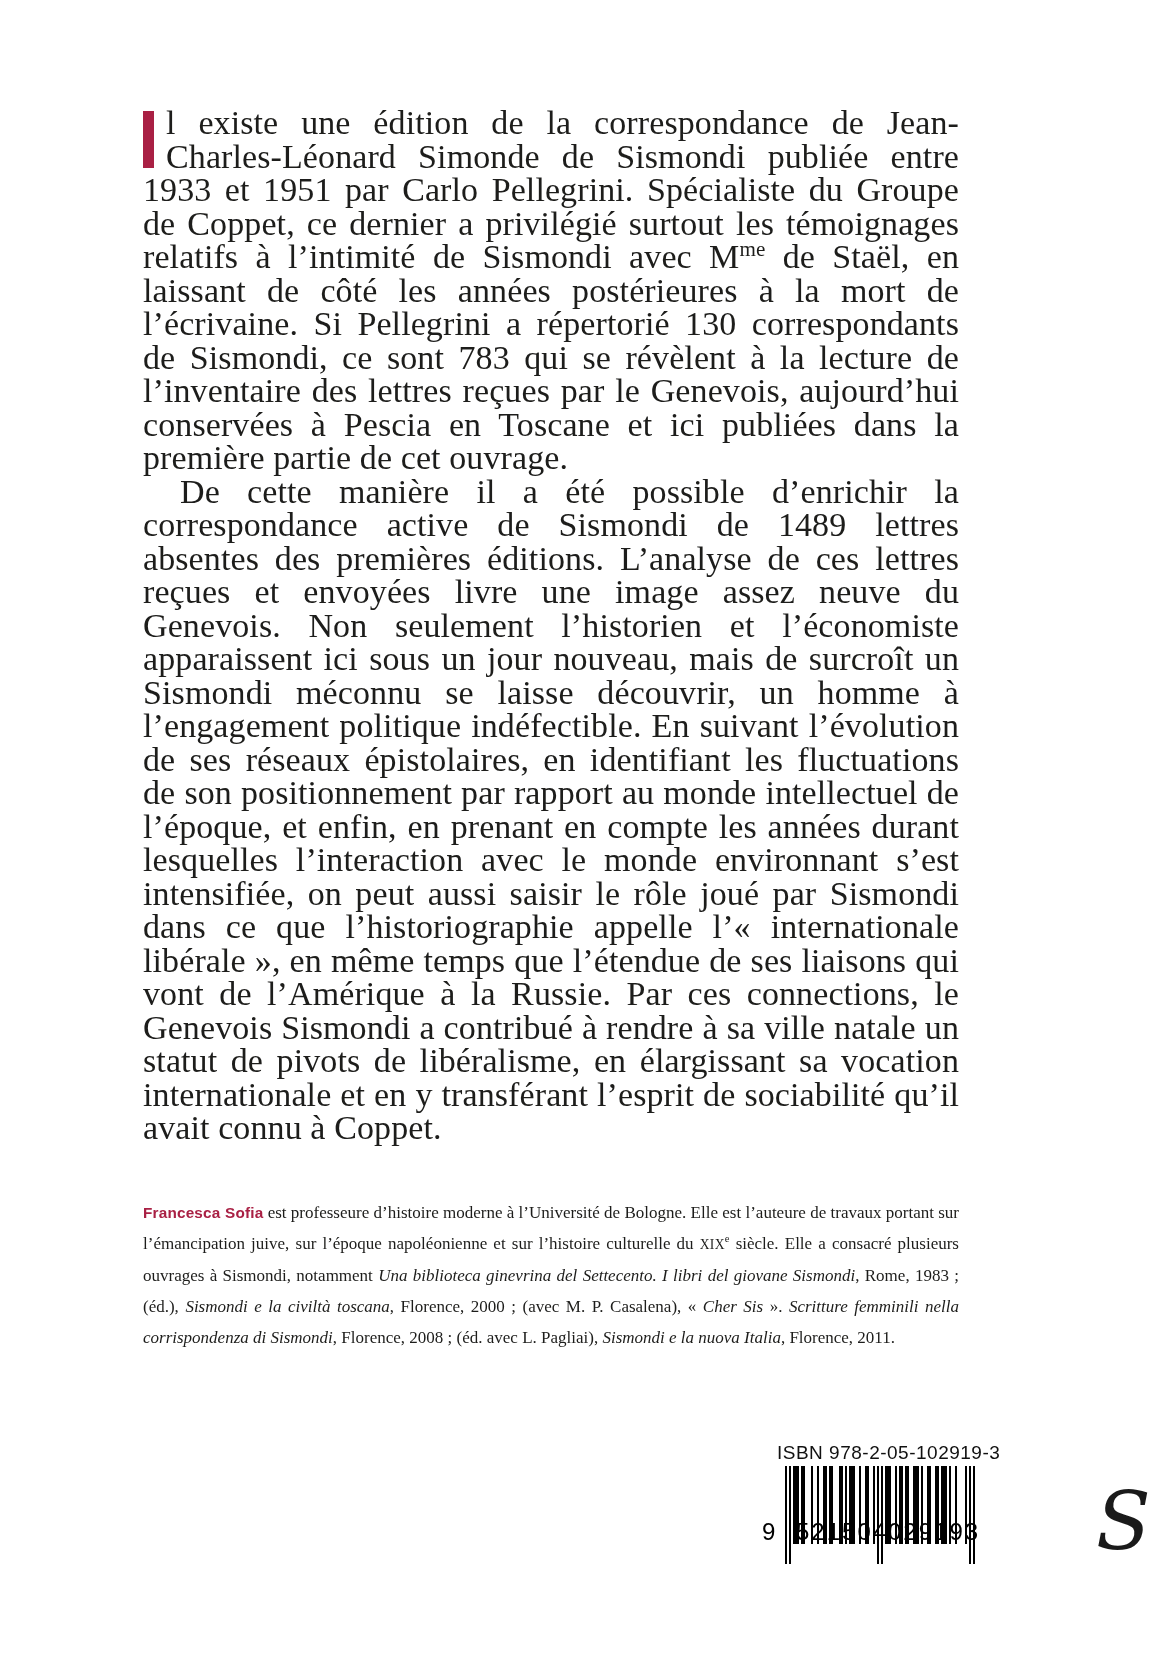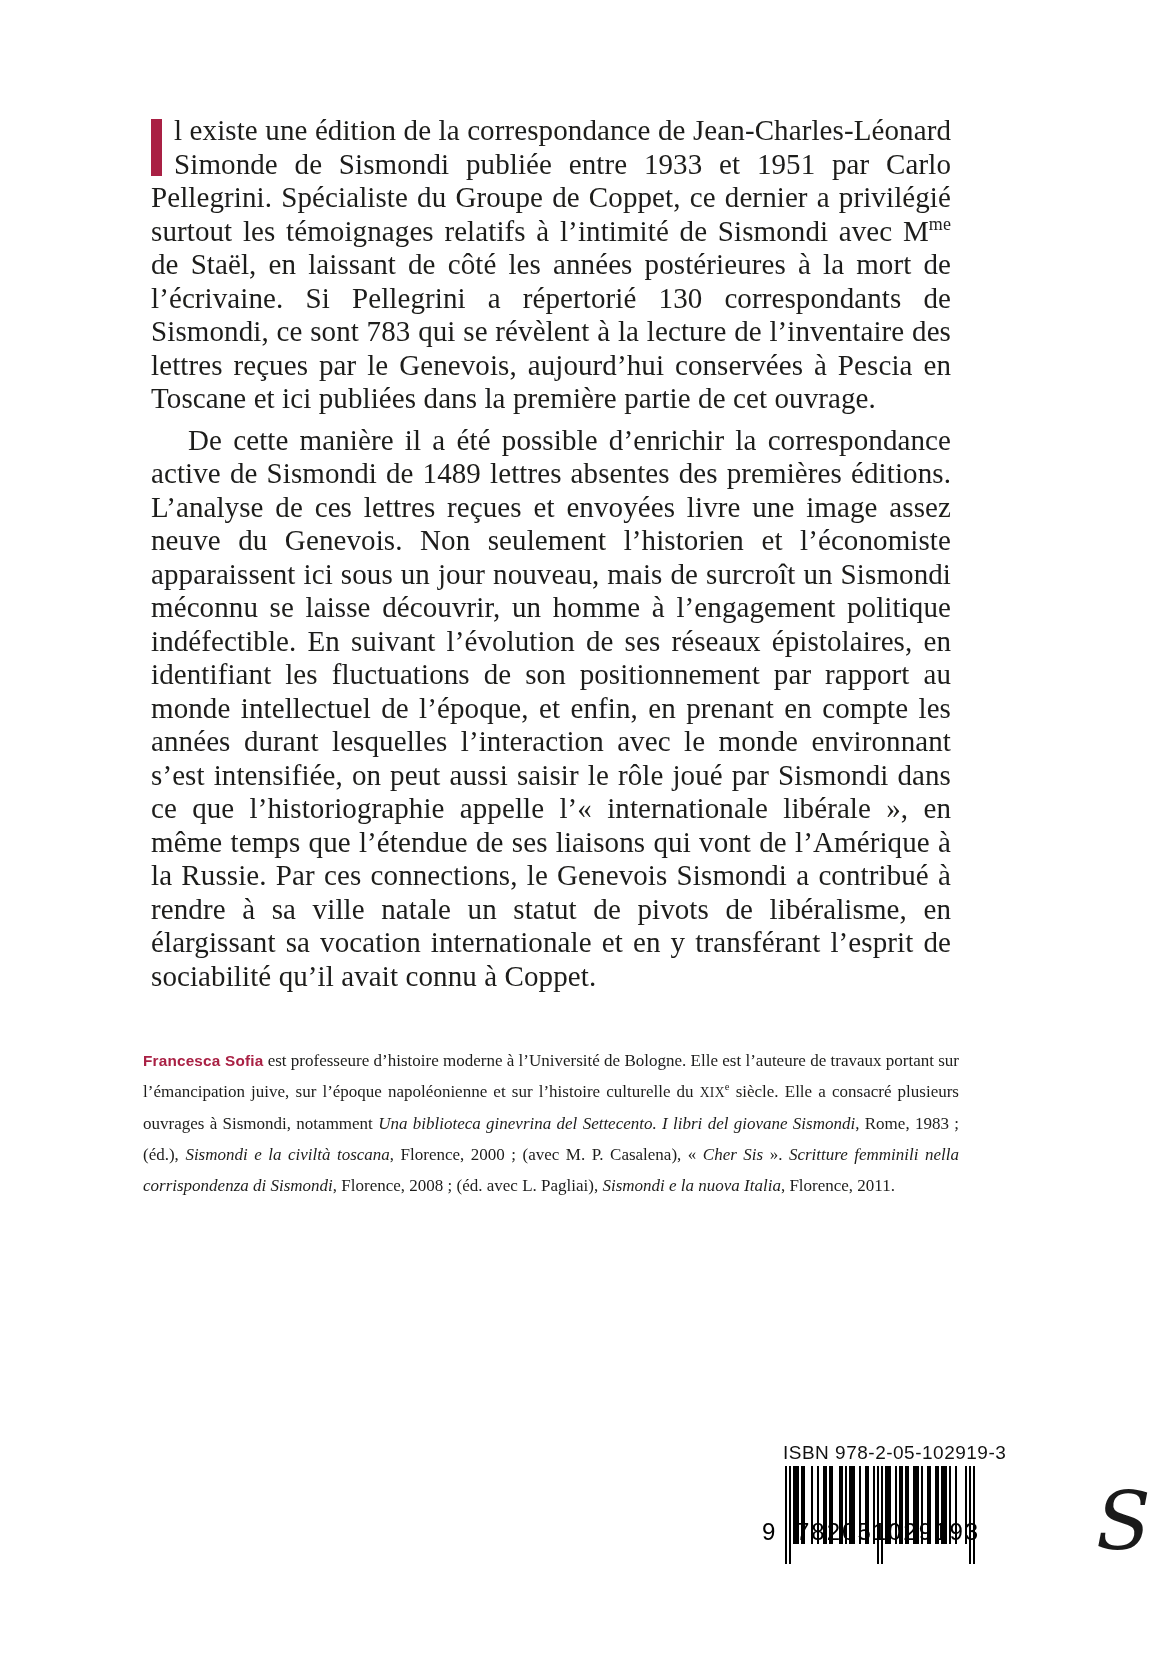--- a/index.html
+++ b/index.html
@@ -12,22 +12,22 @@
     color: #1d1d1b;
     overflow: hidden;
   }
   .text-block {
     position: absolute;
     left: 143px;
     top: 106px;
     width: 816px;
   }
   .synopsis p {
-    margin: 8px;
-    font-size: 29px;
+    margin: 0;
+    font-size: 34px;
     line-height: 33.5px;
     text-align: justify;
     letter-spacing: 0.1px;
   }
   .para2 { text-indent: 37px; }
   .drop-bar {
     float: left;
     width: 11px;
     height: 57px;
     margin: 5px 12px 0 0;
@@ -52,21 +52,21 @@
   .seg-sc { text-transform: uppercase; font-size: 0.8em; letter-spacing: 0.3px; }
 
   .barcode-block {
     position: absolute;
     left: 762px;
     top: 1442px;
     width: 216px;
     font-family: "Liberation Sans", sans-serif;
   }
   .isbn-label {
-    margin-left: 21px;
+    margin-left: 15px;
     width: 194px;
     text-align: right;
     font-size: 19px;
     letter-spacing: 0.5px;
     white-space: nowrap;
     color: #111;
   }
   .bars {
     position: relative;
     margin-left: 23px;
@@ -121,20 +121,20 @@
     </div>
 
     <p class="bio"><span class="seg-name">Francesca Sofia</span><span class="seg-normal"> est professeure d’histoire moderne à l’Université de Bologne. Elle est l’auteure de travaux portant sur l’émancipation juive, sur l’époque napoléonienne et sur l’histoire culturelle du </span><span class="seg-sc">xix</span><span class="seg-sup">e</span><span class="seg-normal"> siècle. Elle a consacré plusieurs ouvrages à Sismondi, notamment </span><span class="seg-italic">Una biblioteca ginevrina del Settecento. I libri del giovane Sismondi</span><span class="seg-normal">, Rome, 1983 ; (éd.), </span><span class="seg-italic">Sismondi e la civiltà toscana</span><span class="seg-normal">, Florence, 2000 ; (avec M. P. Casalena), « </span><span class="seg-italic">Cher Sis</span><span class="seg-normal"> ». </span><span class="seg-italic">Scritture femminili nella corrispondenza di Sismondi</span><span class="seg-normal">, Florence, 2008 ; (éd. avec L. Pagliai), </span><span class="seg-italic">Sismondi e la nuova Italia</span><span class="seg-normal">, Florence, 2011.</span></p>
   </div>
 
   <div class="barcode-block">
     <div class="isbn-label">ISBN  978-2-05-102919-3</div>
     <div class="bars"><span class="bar tall"></span><span class="gap"></span><span class="bar tall"></span><span class="gap"></span><span class="bar"></span><span class="bar"></span><span class="bar"></span><span class="gap"></span><span class="bar"></span><span class="bar"></span><span class="gap"></span><span class="gap"></span><span class="gap"></span><span class="bar"></span><span class="gap"></span><span class="gap"></span><span class="bar"></span><span class="gap"></span><span class="gap"></span><span class="bar"></span><span class="bar"></span><span class="gap"></span><span class="bar"></span><span class="bar"></span><span class="gap"></span><span class="gap"></span><span class="gap"></span><span class="bar"></span><span class="bar"></span><span class="gap"></span><span class="bar"></span><span class="gap"></span><span class="bar"></span><span class="bar"></span><span class="bar"></span><span class="gap"></span><span class="gap"></span><span class="bar"></span><span class="gap"></span><span class="gap"></span><span class="bar"></span><span class="bar"></span><span class="gap"></span><span class="gap"></span><span class="bar"></span><span class="gap"></span><span class="bar tall"></span><span class="gap"></span><span class="bar tall"></span><span class="gap"></span><span class="bar"></span><span class="bar"></span><span class="bar"></span><span class="gap"></span><span class="gap"></span><span class="bar"></span><span class="gap"></span><span class="bar"></span><span class="bar"></span><span class="gap"></span><span class="bar"></span><span class="bar"></span><span class="gap"></span><span class="gap"></span><span class="bar"></span><span class="bar"></span><span class="bar"></span><span class="gap"></span><span class="bar"></span><span class="gap"></span><span class="gap"></span><span class="bar"></span><span class="bar"></span><span class="gap"></span><span class="gap"></span><span class="bar"></span><span class="bar"></span><span class="gap"></span><span class="bar"></span><span class="bar"></span><span class="bar"></span><span class="gap"></span><span class="bar"></span><span class="gap"></span><span class="gap"></span><span class="bar"></span><span class="gap"></span><span class="gap"></span><span class="gap"></span><span class="gap"></span><span class="bar"></span><span class="gap"></span><span class="bar tall"></span><span class="gap"></span><span class="bar tall"></span></div>
     <div class="ean-digits">
       <span class="ean-prefix">9</span>
-      <span class="ean-left">782051</span>
+      <span class="ean-left">521504</span>
       <span class="ean-right">029193</span>
     </div>
   </div>
 
   <div class="publisher-logo">S</div>
 
 </div>
 
 </body></html>

